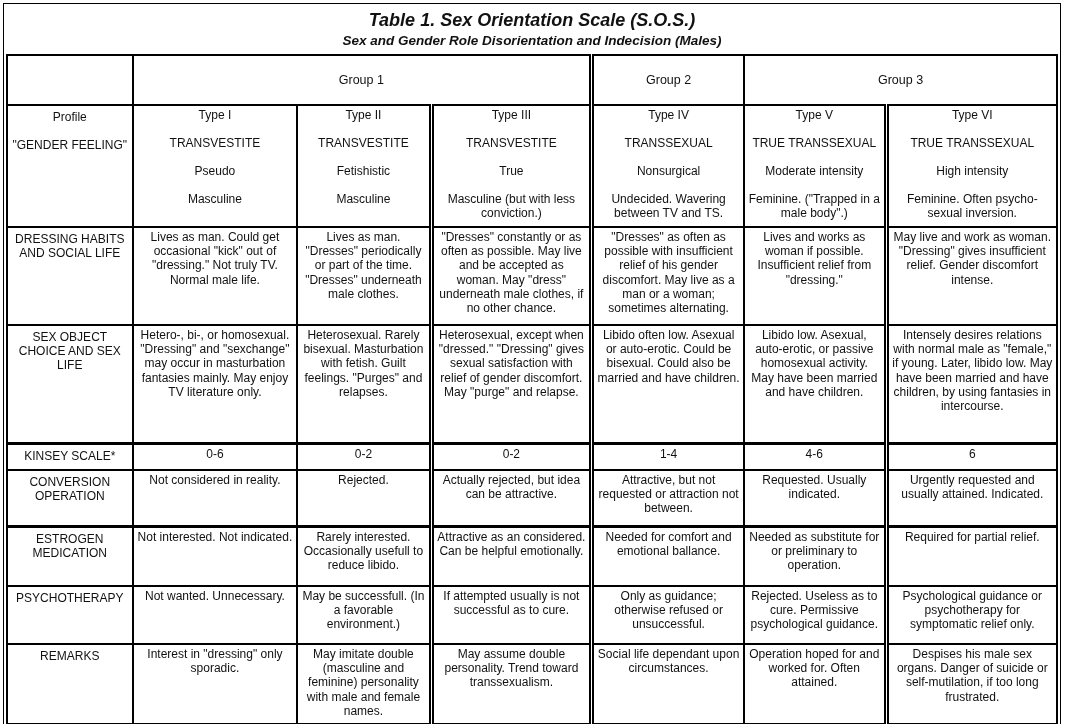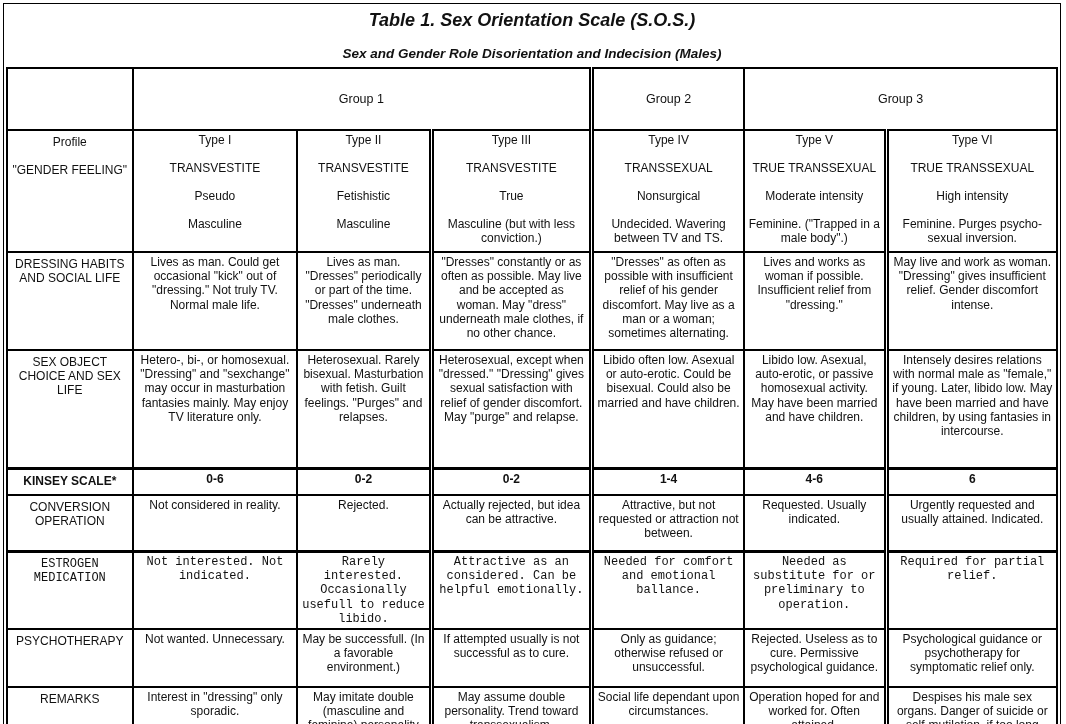--- a/index.html
+++ b/index.html
@@ -11,32 +11,32 @@
     border-collapse:collapse; table-layout:fixed; width:100%;
     font-size:12px; line-height:1.18;
   }
   td { border:2px solid #000; vertical-align:top; text-align:center; padding:2px 3px; word-wrap:break-word; }
   
   td.dl { border-left:5px double #000; }
   tr.r-kinsey > td, tr.r-estrogen > td { border-top:3px solid #000; }
 
   td.titlecell { border:none; border-bottom:2px solid #000; padding:4px 2px 5px; }
   .t1 { font-weight:bold; font-style:italic; font-size:18px; }
-  .t2 { font-weight:bold; font-style:italic; font-size:13.5px; margin-top:15px; }
+  .t2 { font-weight:bold; font-style:italic; font-size:13.5px; margin-top:2px; }
 
-  tr.r-groups > td { height:26px; vertical-align:middle; padding:17px; font-size:12.5px; }
+  tr.r-groups > td { height:26px; vertical-align:middle; padding:11px; font-size:12.5px; }
   tr.r-profile > td { height:114px; }
   td.profile-lbl { padding-top:32px; }
   .pline { margin-bottom:14px; }
   .pline2 { margin-bottom:13px; }
   tr.r-dressing > td { height:90px; }
   tr.r-sexobj  > td { height:110px;margin-left:48px; }
-  tr.r-kinsey  > td { height:18px;font-weight:bold; }
+  tr.r-kinsey  > td { height:18px; }
   tr.r-conversion > td { height:48px; }
-  tr.r-estrogen  > td { height:51px;font-family:Liberation Mono, monospace; }
+  tr.r-estrogen  > td { height:51px; }
   tr.r-psycho    > td { height:50px; }
   tr.r-remarks   > td { height:72px; }
 
   td.lbl { padding-top:4px;border-radius:32px; }
   td.foot { text-align:left; padding:3px 4px 6px; font-size:11.5px; line-height:1.45; height:38px; }
 </style>
 </head>
 <body>
 
 <div class="frame">
@@ -98,21 +98,21 @@
     <td>
       <div class="pline">Type V</div>
             <div class="pline">TRUE TRANSSEXUAL</div>
       <div class="pline2">Moderate intensity</div>
             <div>Feminine. ("Trapped in a male body".)</div>
     </td>
     <td class="dl">
       <div class="pline">Type VI</div>
             <div class="pline">TRUE TRANSSEXUAL</div>
       <div class="pline2">High intensity</div>
-            <div>Feminine. Purges psycho-sexual inversion.</div>
+            <div>Feminine. Often psycho-sexual inversion.</div>
     </td>
   </tr>
 
   <tr class="r-dressing">
     <td class="lbl">DRESSING HABITS AND SOCIAL LIFE</td>
     <td>Lives as man. Could get occasional "kick" out of "dressing." Not truly TV. Normal male life.</td>
     <td>Lives as man. "Dresses" periodically or part of the time. "Dresses" underneath male clothes.</td>
     <td class="dl">"Dresses" constantly or as often as possible. May live and be accepted as woman. May "dress" underneath male clothes, if no other chance.</td>
     <td class="dl">"Dresses" as often as possible with insufficient relief of his gender discomfort. May live as a man or a woman; sometimes alternating.</td>
     <td>Lives and works as woman if possible. Insufficient relief from "dressing."</td>

